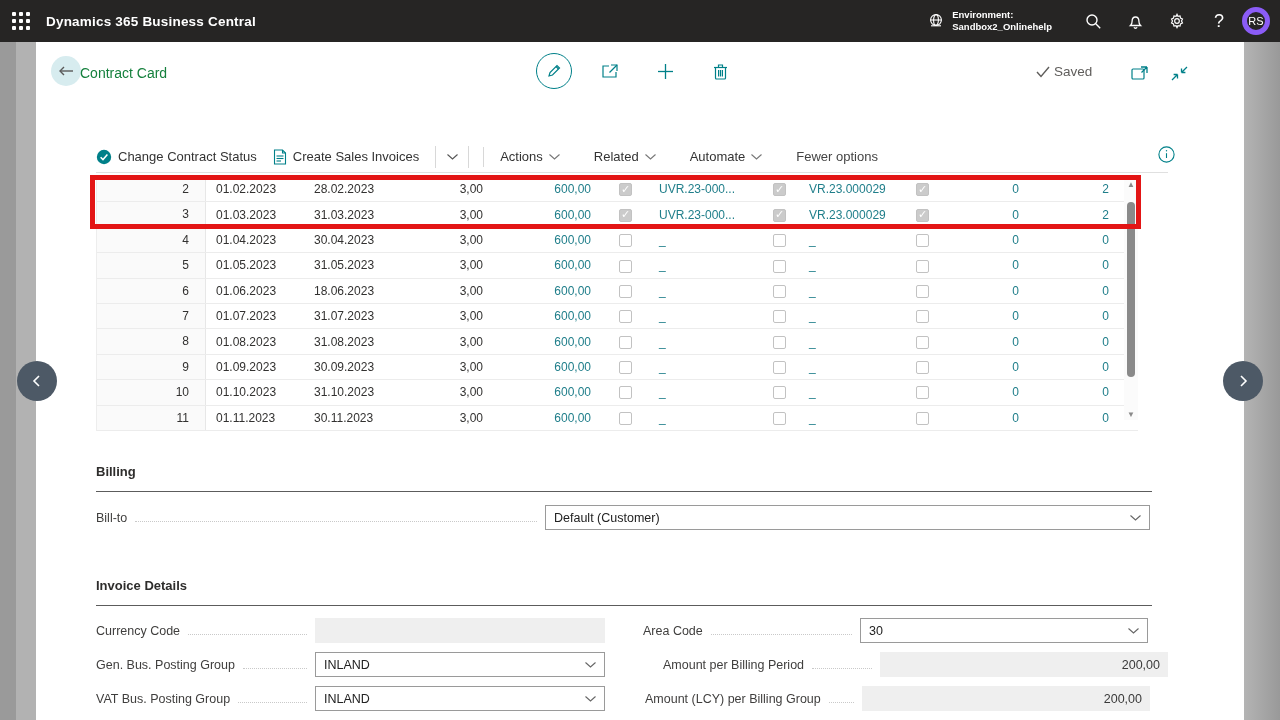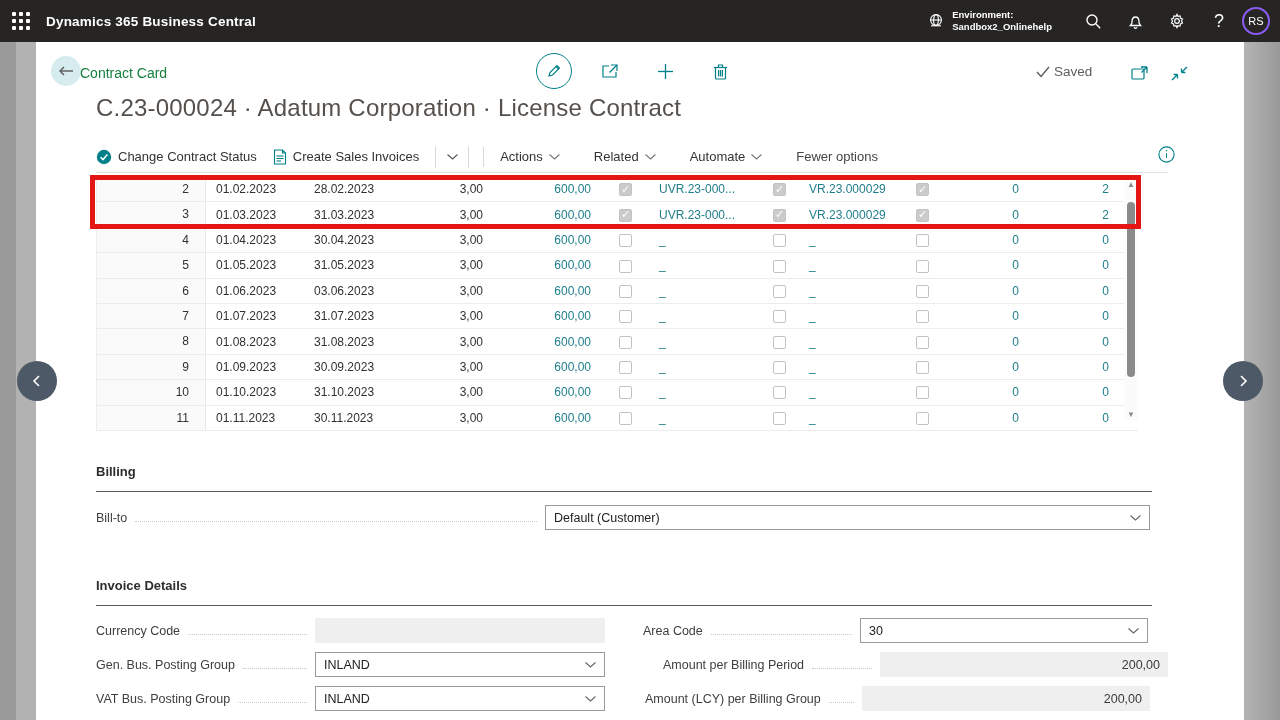--- a/index.html
+++ b/index.html
@@ -17,21 +17,21 @@
   .topbar{position:absolute;left:0;top:0;width:1280px;height:42px;background:var(--topbar);display:flex;align-items:center;z-index:40;}
   .waffle{width:42px;height:42px;display:flex;align-items:center;justify-content:center;cursor:pointer;}
   .waffle .grid{display:grid;grid-template-columns:repeat(3,4px);grid-gap:3px;}
   .waffle .grid i{width:4px;height:4px;background:#fff;border-radius:1px;}
   .app-title{color:#fff;font-weight:bold;font-size:13.5px;margin-left:4px;letter-spacing:.2px;}
   .topbar-right{margin-left:auto;display:flex;align-items:center;height:42px;}
   .env{display:flex;align-items:center;color:#fff;margin-right:20px;cursor:pointer;}
   .env svg{margin-right:7px;}
   .env-text{font-size:9.5px;line-height:1.25;font-weight:bold;}
   .tb-icon{width:42px;height:42px;display:flex;align-items:center;justify-content:center;color:#fff;cursor:pointer;font-size:17px;}
-  .avatar{width:28px;height:28px;border:2px solid #8b5cf6;border-radius:50%;color:#fff;font-size:11px;display:flex;align-items:center;justify-content:center;margin:0 10px 0 2px;cursor:pointer;}
+  .avatar{width:28px;height:28px;border:5px solid #8b5cf6;border-radius:50%;color:#fff;font-size:11px;display:flex;align-items:center;justify-content:center;margin:0 10px 0 2px;cursor:pointer;}
 
   
   .strip{position:absolute;top:42px;bottom:0;z-index:30;}
   .strip.left{left:0;width:36px;background:linear-gradient(90deg,#9a9a9a 0,#9a9a9a 16px,#b2b2b2 16px,#b2b2b2 36px);}
   .strip.right{right:0;width:36px;background:linear-gradient(90deg,#b4b4b4 0,#999 36px);}
   .navbtn{position:absolute;width:40px;height:40px;border-radius:50%;background:#4d5966;display:flex;align-items:center;justify-content:center;z-index:45;cursor:pointer;}
   .navbtn.left{left:17px;top:361px;}
   .navbtn.right{left:1223px;top:361px;}
 
   
@@ -220,21 +220,20 @@
         </svg>
     </div>
     <div class="flat-btn">
       <svg width="17" height="15" viewBox="0 0 17 15" fill="none" stroke="#008089" stroke-width="1.3">
           <path d="M16 1l-5.5 5.5m0 0V2.6m0 3.9h3.9"></path>
           <path d="M1 14l5.5-5.5m0 0v3.9m0-3.9H2.6"></path>
         </svg>
     </div>
   </div>
 
-  <div class="page-title">C.23-000024 · Adatum Corporation · License Contract</div>
 
   <div class="ribbon">
     <div class="rb-item">
       <svg width="16" height="16" viewBox="0 0 16 16">
           <circle cx="8" cy="8" r="7.2" fill="#008089"></circle>
           <polyline points="4.6,8.2 7,10.6 11.4,5.6" fill="none" stroke="#fff" stroke-width="1.5"></polyline>
         </svg>
       <span>Change Contract Status</span>
     </div>
     <div class="rb-item">
@@ -337,21 +336,21 @@
           <div class="td doc1 lnk">_</div>
           <div class="td cbc2"><span class="cb"></span></div>
           <div class="td doc2 lnk">_</div>
           <div class="td cbc3"><span class="cb"></span></div>
           <div class="td v1 lnk">0</div>
           <div class="td v2 lnk">0</div>
         </div>
         <div class="trow">
           <div class="td no">6</div>
           <div class="td start">01.06.2023</div>
-          <div class="td end">03.06.2023</div>
+          <div class="td end">18.06.2023</div>
           <div class="td qty">3,00</div>
           <div class="td amount lnk">600,00</div>
           <div class="td cbc1"><span class="cb"></span></div>
           <div class="td doc1 lnk">_</div>
           <div class="td cbc2"><span class="cb"></span></div>
           <div class="td doc2 lnk">_</div>
           <div class="td cbc3"><span class="cb"></span></div>
           <div class="td v1 lnk">0</div>
           <div class="td v2 lnk">0</div>
         </div>

